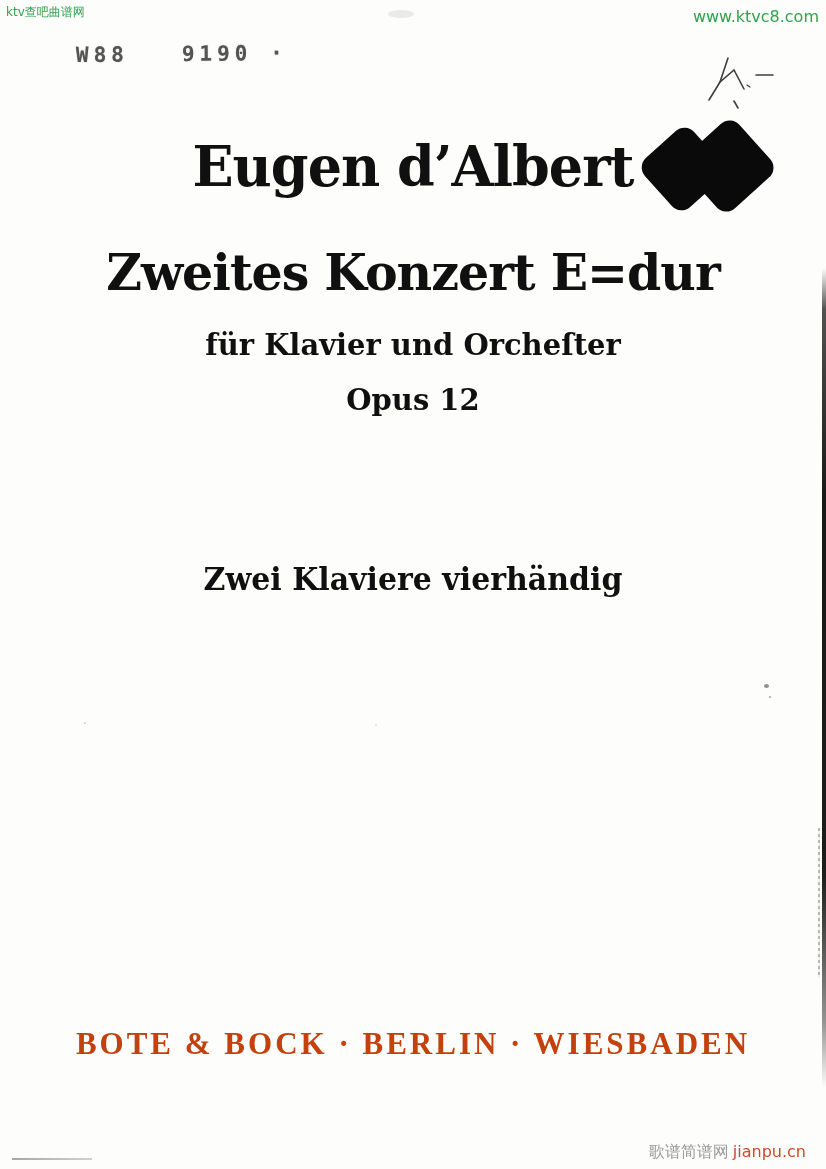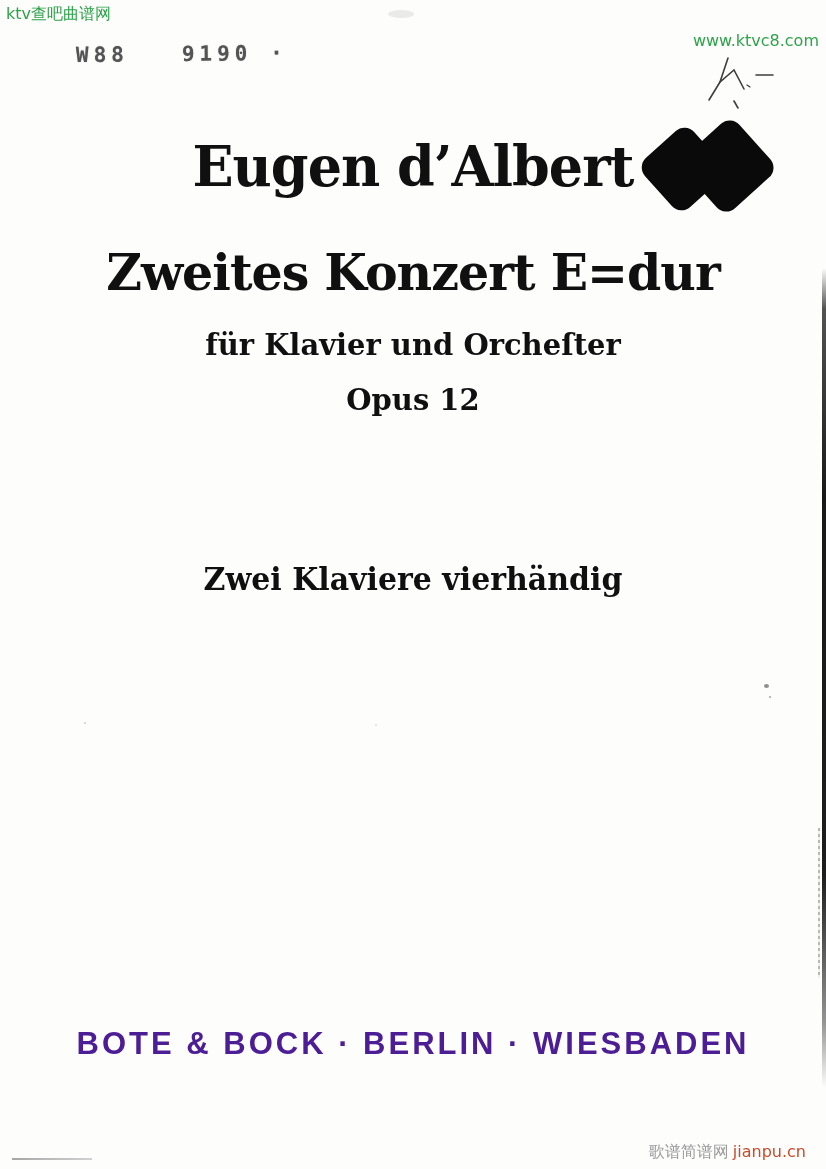--- a/index.html
+++ b/index.html
@@ -14,22 +14,22 @@
     width:826px;height:1169px;
     margin:0 auto;
     background:#fdfdfc;
     overflow:hidden;
     font-family:"DejaVu Serif", serif;
     color:var(--ink);
   }
 
   
   .wm{position:absolute;font-family:"DejaVu Sans", sans-serif;}
-  .wm-tl{top:4px;left:6px;font-size:16px;color:var(--wm-green);}
-  .wm-tr{top:7px;right:7px;font-size:16px;color:var(--wm-green);margin-top:24px;}
+  .wm-tl{top:4px;left:6px;font-size:12px;color:var(--wm-green);}
+  .wm-tr{top:7px;right:7px;font-size:16px;color:var(--wm-green);}
   .wm-br{position:absolute;bottom:6px;right:20px;font-family:"DejaVu Sans", sans-serif;font-size:16px;margin-left:20px;}
   .wm-br .site{color:var(--wm-gray);margin-right:4px;}
   .wm-br .url{color:var(--wm-red);}
 
   
   .stamp{
     position:absolute;top:42px;left:76px;
     font-family:"DejaVu Sans Mono", monospace;
     font-size:21px;font-weight:bold;
     letter-spacing:5px;
@@ -50,25 +50,25 @@
   }
   .composer{top:134px;font-size:54px;letter-spacing:-1px;margin:0;}
   .work-title{top:243px;font-size:49px;letter-spacing:-1px;margin:0;}
   .subtitle{top:328px;font-size:29px;}
   .opus{top:383px;font-size:29px;}
   .arrangement{top:562px;font-size:30px;}
 
   
   .publisher{
     top:1026px;
-    font-family:Liberation Sans, sans-serif;
+    font-family:Liberation Serif, serif;
     font-weight:700;
     font-size:31px;
     letter-spacing:3px;
-    color:#4c1d95;
+    color:#c2410c;
   }
 
   
   .blot{position:absolute;left:638px;top:112px;width:140px;height:112px;}
   .scribble{position:absolute;left:698px;top:55px;width:92px;height:58px;}
   .edge-shadow{
     position:absolute;right:0;top:268px;width:4px;height:820px;
     background:linear-gradient(180deg,
       rgba(0,0,0,0) 0%,
       rgba(10,10,10,.7) 5%,

